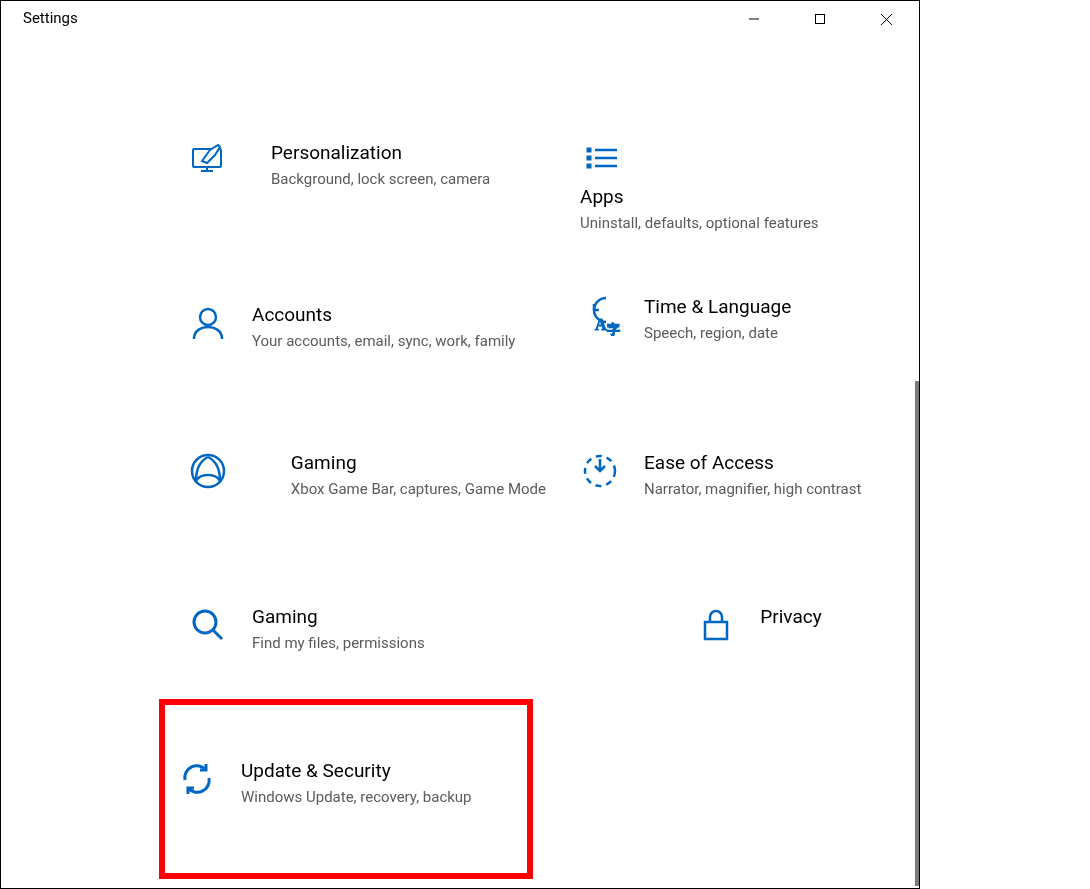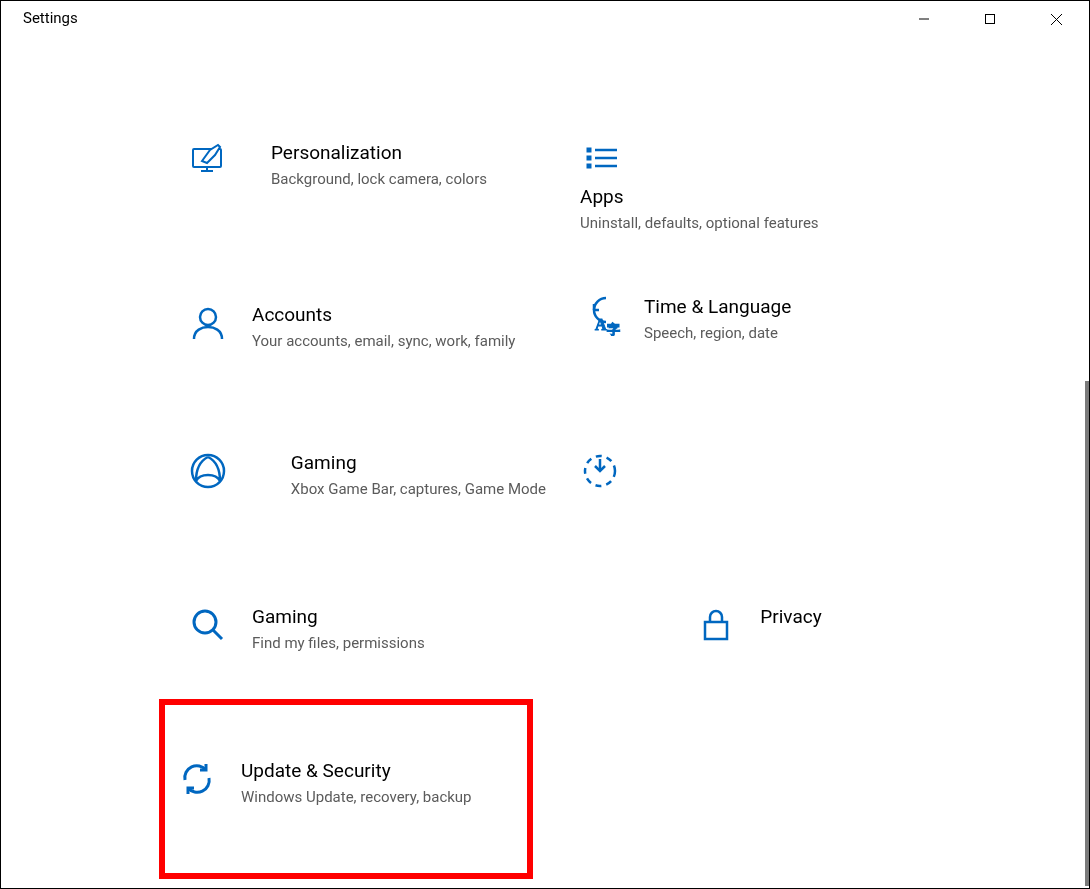--- a/index.html
+++ b/index.html
@@ -6,21 +6,21 @@
     margin: 0;
     padding: 0;
     font-family: "Segoe UI", -apple-system, BlinkMacSystemFont, Roboto, sans-serif;
     background: #ffffff;
     color: #000;
     width: 1090px;
     height: 889px;
     overflow: hidden;
   }
   .window {
-    width: 1090px;
+    width: 920px;
     height: 889px;
     box-sizing: border-box;
     border: 1px solid #000;
     position: relative;
     background: #fff;
   }
   .titlebar {
     display: flex;
     align-items: flex-start;
     justify-content: space-between;
@@ -137,21 +137,21 @@
         <div class="icon">
           <svg width="40" height="40" viewBox="0 0 40 40">
             <rect x="5" y="8" width="28" height="18" rx="1" stroke="#0067c0" stroke-width="2" fill="none"></rect>
             <line x1="13" y1="30" x2="25" y2="30" stroke="#0067c0" stroke-width="2"></line>
             <line x1="19" y1="26" x2="19" y2="30" stroke="#0067c0" stroke-width="2"></line>
             <path d="M14 20 L22 9 L30 4 L32 6 L27 14 L19 22 Z" stroke="#0067c0" stroke-width="2" fill="#fff"></path>
           </svg>
         </div>
         <div class="txt">
           <div class="label">Personalization</div>
-          <div class="desc">Background, lock camera, colors</div>
+          <div class="desc">Background, lock screen, camera</div>
         </div>
       </div>
 
       <div class="tile" style="left:579px; top:38px;flex-direction:column;">
         <div class="icon">
           <svg width="40" height="40" viewBox="0 0 40 40">
             <rect x="5" y="7" width="4" height="4" fill="#0067c0"></rect>
             <rect x="5" y="15" width="4" height="4" fill="#0067c0"></rect>
             <rect x="5" y="23" width="4" height="4" fill="#0067c0"></rect>
             <line x1="13" y1="9" x2="35" y2="9" stroke="#0067c0" stroke-width="2.5"></line>
@@ -208,20 +208,24 @@
       </div>
 
       <div class="tile" style="left:577px; top:348px;">
         <div class="icon">
           <svg width="40" height="40" viewBox="0 0 40 40">
             <circle cx="20" cy="20" r="15" stroke="#0067c0" stroke-width="2.5" fill="none" stroke-dasharray="6 5"></circle>
             <line x1="20" y1="8" x2="20" y2="20" stroke="#0067c0" stroke-width="2.5"></line>
             <polyline points="15,15 20,20 25,15" stroke="#0067c0" stroke-width="2.5" fill="none"></polyline>
           </svg>
         </div>
+        <div class="txt">
+          <div class="label">Ease of Access</div>
+          <div class="desc">Narrator, magnifier, high contrast</div>
+        </div>
       </div>
 
       <div class="tile" style="left:185px; top:502px;">
         <div class="icon">
           <svg width="40" height="40" viewBox="0 0 40 40">
             <circle cx="17" cy="17" r="11" stroke="#0067c0" stroke-width="3" fill="none"></circle>
             <line x1="25" y1="25" x2="34" y2="34" stroke="#0067c0" stroke-width="3"></line>
           </svg>
         </div>
         <div class="txt">

